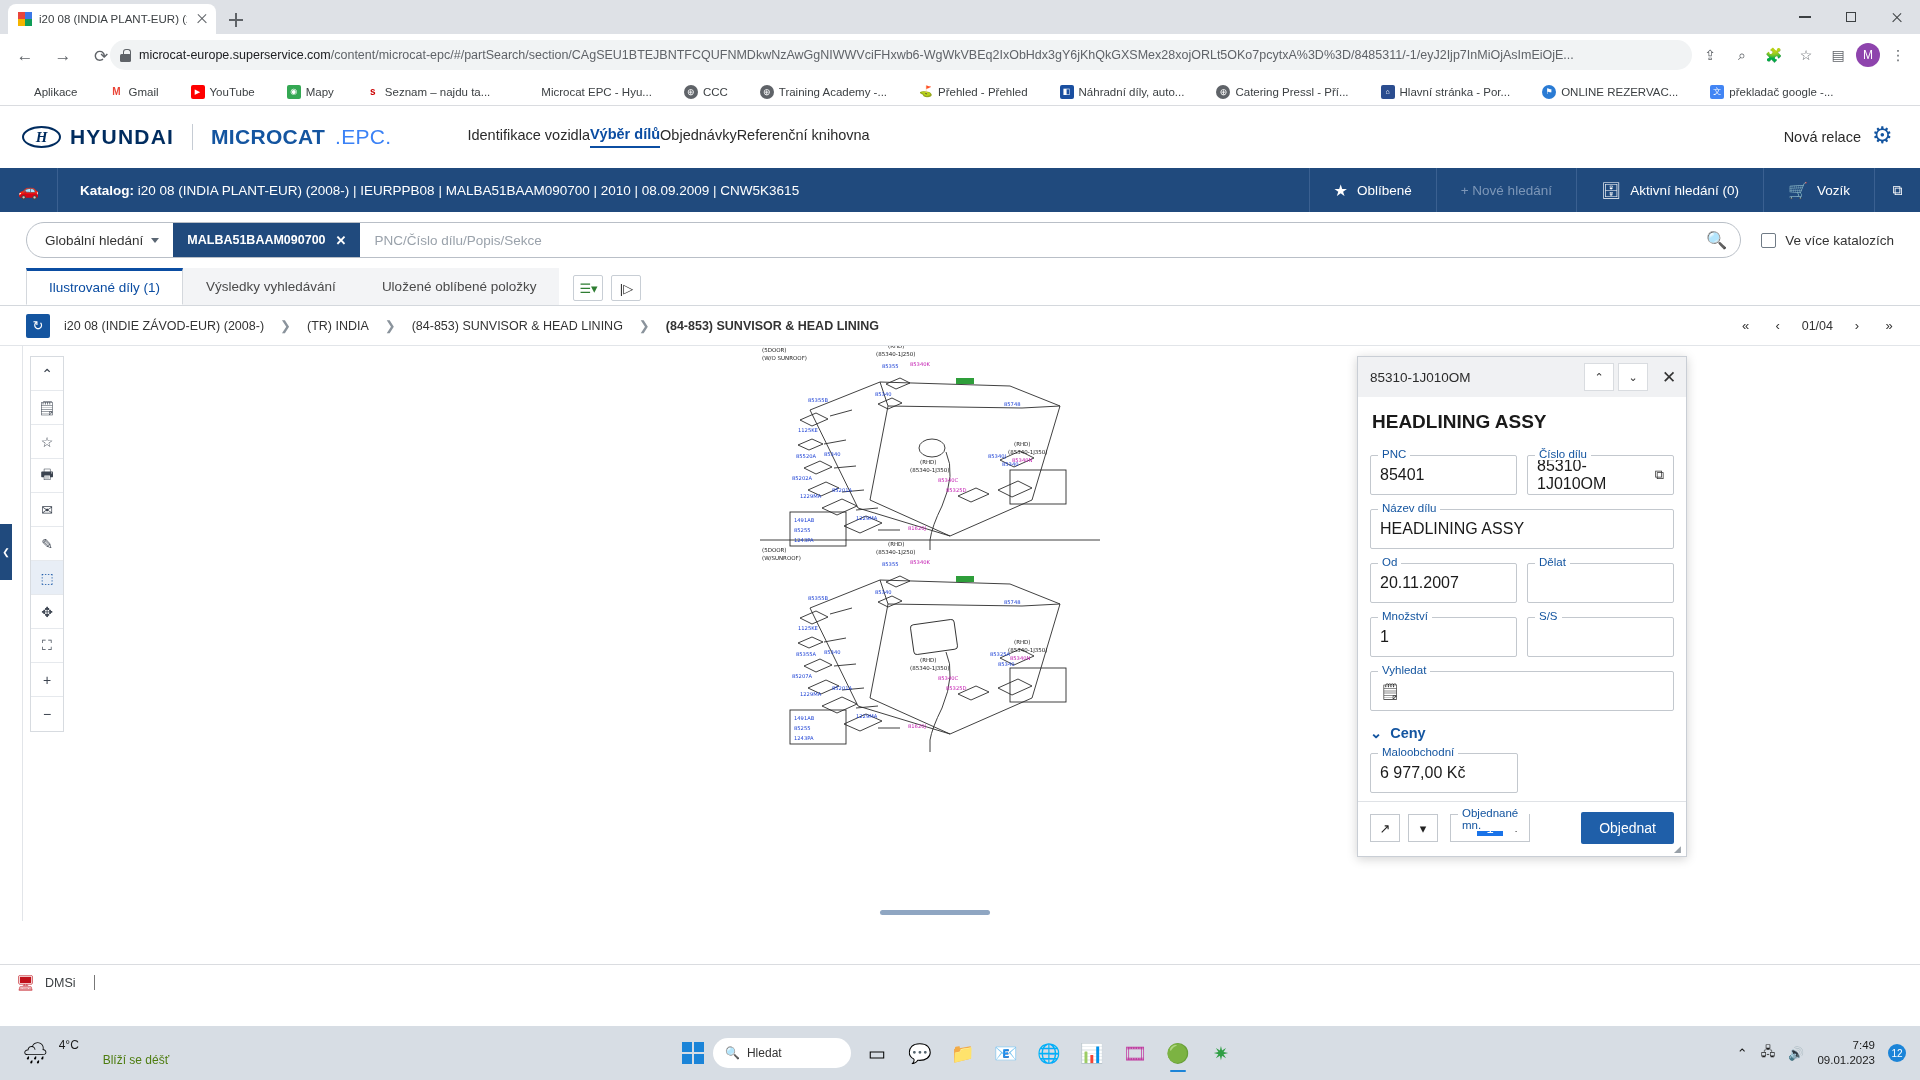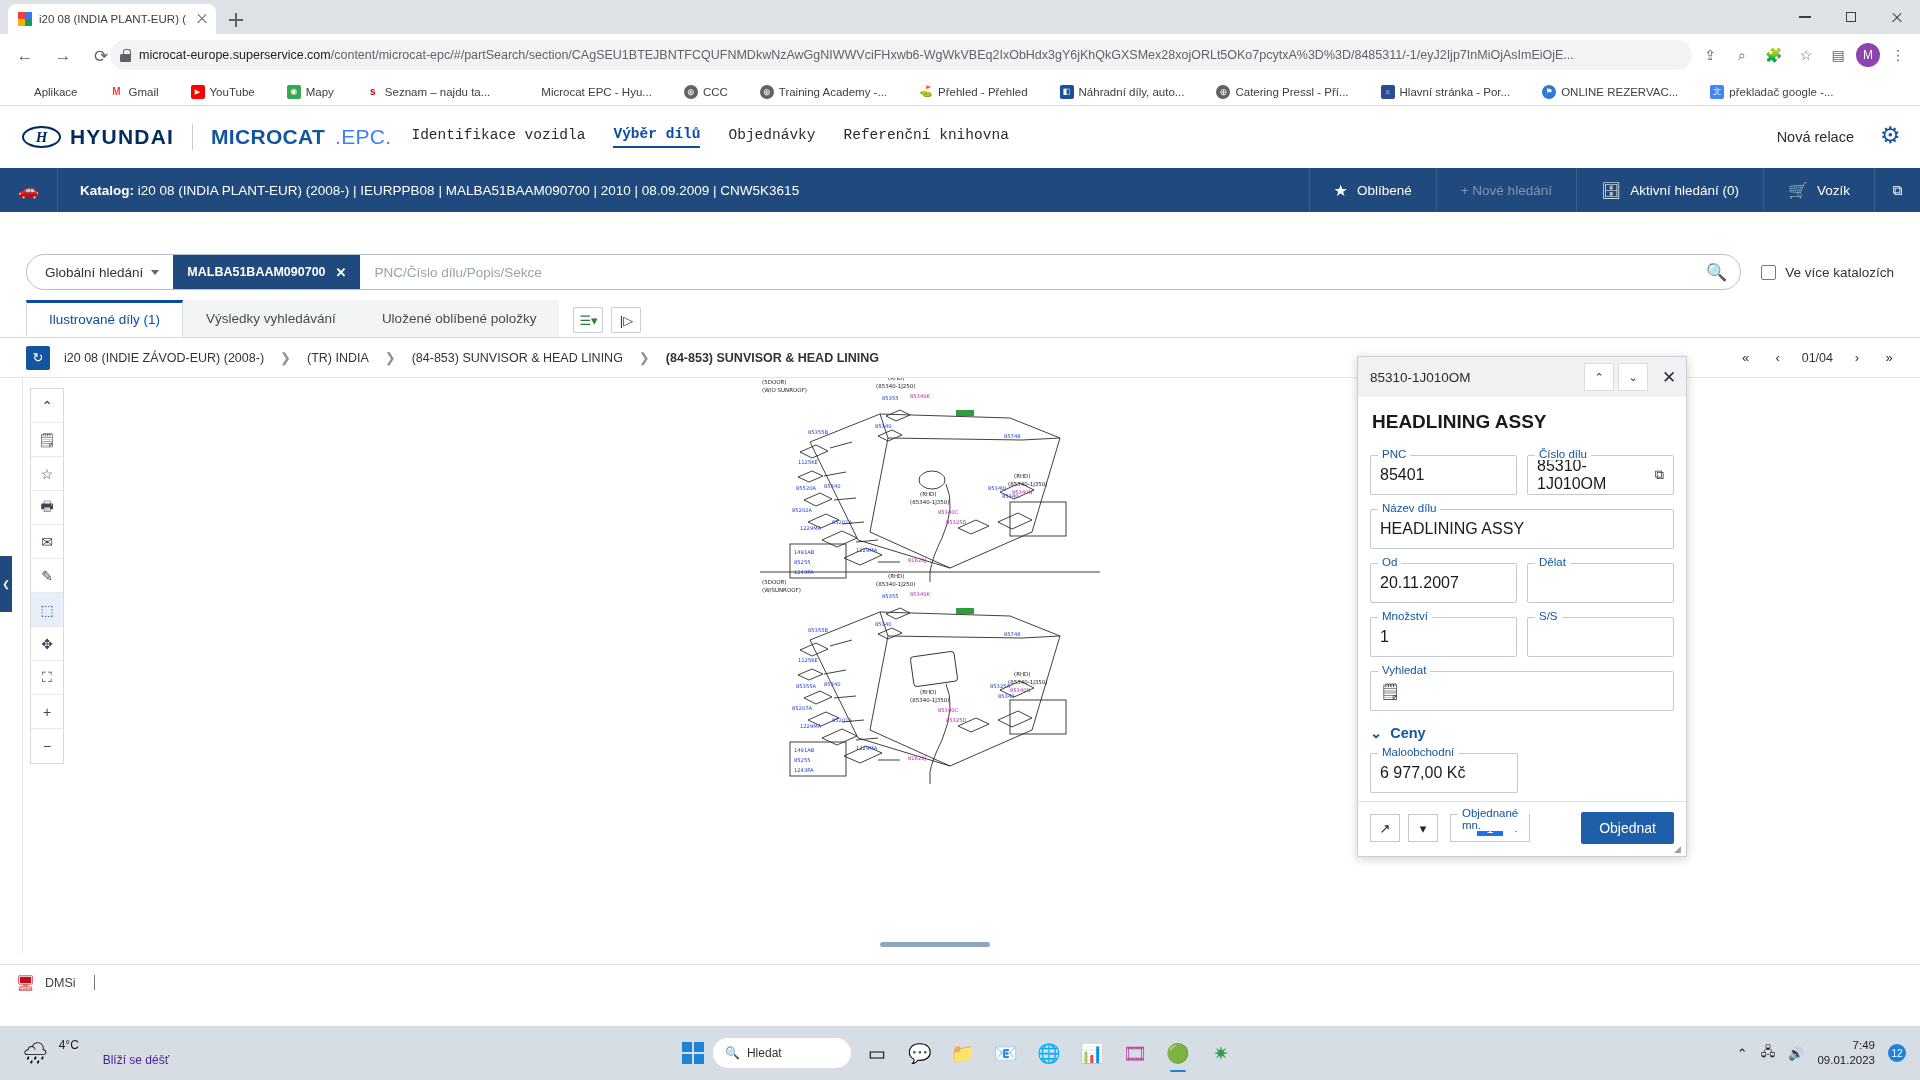--- a/index.html
+++ b/index.html
@@ -69,38 +69,38 @@
   .page { position:absolute; left:0; top:106px; width:1920px; height:894px; background:#fff; overflow:hidden; }
 
   .hy-header { height:62px; display:flex; align-items:center; padding-left:22px; background:#fff; }
   .hy-logo-wrap { display:flex; align-items:center; gap:9px; }
   .hy-oval { width:39px; height:22px; border:2.4px solid #002c5f; border-radius:50%; display:flex; align-items:center; justify-content:center; }
   .hy-oval span { font-family:"Liberation Serif",serif; font-style:italic; font-weight:bold; color:#002c5f; font-size:15px; line-height:1; }
   .hy-word { font-size:21px; font-weight:bold; letter-spacing:1.2px; color:#002c5f; }
   .hy-sep { width:1px; height:26px; background:#c6ccd4; margin:0 18px; }
   .mc-word { font-size:21px; font-weight:bold; color:#1455a0; letter-spacing:.3px; }
   .mc-word em { font-style:normal; color:#3b82f6; font-weight:normal;margin-left:10px; }
-  .hy-nav { display:flex; align-items:center; gap:28px; margin-left:20px;font-family:Liberation Mono, monospace; }
+  .hy-nav { display:flex; align-items:center; margin-left:76px; }
   .hy-nav a { font-size:14.5px; color:#2b2b2b; text-decoration:none; padding-bottom:4px; }
   .hy-nav a.active { color:#0b4da2; font-weight:bold; border-bottom:2.5px solid #0b4da2; }
-  .hy-right { margin-left:auto; display:flex; align-items:center; gap:26px; padding-right:14px;justify-content:flex-end; }
+  .hy-right { margin-left:auto; display:flex; align-items:center; gap:11px; padding-right:22px;justify-content:flex-end; }
   .hy-right .newsession { font-size:14.5px; color:#2b2b2b; }
   .gear { width:26px;height:26px; color:#1455a0; font-size:23px; line-height:1; }
 
   .catbar { height:44px; background:#204a7d; display:flex; align-items:center; color:#fff; }
   .catbar .caricon { width:58px; display:flex; align-items:center; justify-content:center; font-size:17px; border-right:1px solid #3a6091; height:44px; }
   .catbar .cattext { padding-left:22px; font-size:13.5px; white-space:nowrap; }
   .catbar .cattext b { font-weight:bold; }
   .catbar-actions { margin-left:auto; display:flex; align-items:stretch; height:44px; }
   .cba { display:flex; align-items:center; gap:9px; padding:0 24px; font-size:13.5px; border-left:1px solid #3a6091; white-space:nowrap; }
   .cba.dim { color:#7d97b8; }
   .cba .ic { font-size:16px; }
   .catbar-ext { width:46px; border-left:1px solid #3a6091; display:flex; align-items:center; justify-content:center; font-size:14px; }
 
-  .searchrow { height:56px; display:flex; align-items:center; padding:17px 26px; background:#fff;margin-top:32px; }
+  .searchrow { height:56px; display:flex; align-items:center; padding:17px 26px; background:#fff; }
   .searchbox { flex:1; height:36px; border:1px solid #b9bfc7; border-radius:18px; display:flex; align-items:center; overflow:hidden; background:#fff; }
   .sb-scope { padding:0 14px 0 18px; font-size:13.5px; color:#333; display:flex; align-items:center; gap:8px; white-space:nowrap; }
   .caret { width:0;height:0;border-left:4.5px solid transparent;border-right:4.5px solid transparent;border-top:5px solid #5a6673; }
   .sb-chip { background:#204a7d; color:#fff; font-size:12.5px; font-weight:bold; height:36px; display:flex; align-items:center; gap:10px; padding:0 14px; }
   .sb-chip .x { font-size:13px; font-weight:bold; }
   .sb-input { flex:1; font-size:13.5px; color:#9aa2ab; padding-left:14px; }
   .sb-search { width:46px; display:flex; align-items:center; justify-content:center; color:#1455a0; font-size:17px; }
   .multicat { margin-left:20px; display:flex; align-items:center; gap:9px; font-size:13.5px; color:#333; white-space:nowrap; }
   .chk { width:15px;height:15px;border:1.4px solid #707b86; border-radius:2px; }
 
@@ -164,21 +164,21 @@
   .qval { width:26px; text-align:center; font-size:13px; background:#1a73e8; color:#fff; }
   .orderbtn { margin-left:auto; background:#1f5fa9; color:#fff; font-size:14px; padding:8px 18px; border-radius:2px; }
   .resize-grip { position:absolute; right:2px; bottom:2px; width:10px; height:10px; color:#98a0a8; font-size:9px; }
 
   
   .taskbar { position:absolute; left:0; bottom:0; width:1920px; height:54px; background:#d7dde4; display:flex; align-items:center; }
   .weather { display:flex; align-items:center; gap:10px; padding-left:22px; }
   .w-ico { font-size:21px; }
   .w-txt { line-height:1.25; }
   .w-temp { font-size:12px; color:#1b1b1b; }
-  .w-desc { font-size:12px; color:#4c1d95;padding-left:44px; }
+  .w-desc { font-size:12px; color:#4d7c0f;padding-left:44px; }
   .tb-center { position:absolute; left:50%; transform:translateX(-50%); display:flex; align-items:center; gap:9px; }
   .winlogo { width:22px;height:22px;display:grid;grid-template-columns:1fr 1fr;grid-template-rows:1fr 1fr;gap:2.5px; }
   .winlogo i { background:#1b84d8; }
   .tsearch { width:138px;height:30px;background:#fff;border-radius:15px;display:flex;align-items:center;gap:7px;padding:0 12px;font-size:12px;color:#333; }
   .tapp { width:34px;height:34px;display:flex;align-items:center;justify-content:center;font-size:19px;border-radius:4px;position:relative; }
   .tapp.active::after{content:"";position:absolute;bottom:-2px;left:9px;width:16px;height:2.5px;background:#1b84d8;border-radius:2px;}
   .tray { position:absolute; right:14px; display:flex; align-items:center; gap:13px; }
   .tray-ic { font-size:13px; color:#1b1b1b; }
   .clock { font-size:11.5px; line-height:1.3; text-align:right; color:#1b1b1b; }
   .badge { width:18px;height:18px;border-radius:50%;background:#1b84d8;color:#fff;font-size:10px;display:flex;align-items:center;justify-content:center; }

